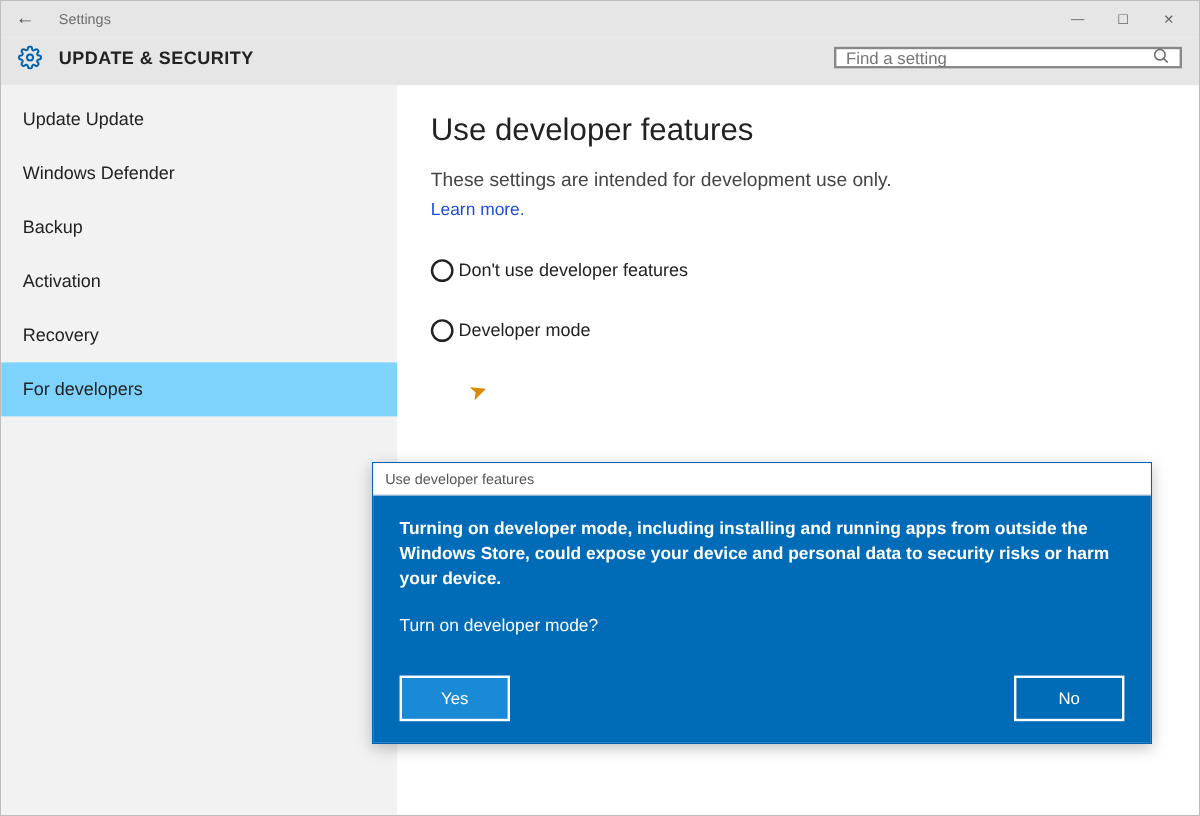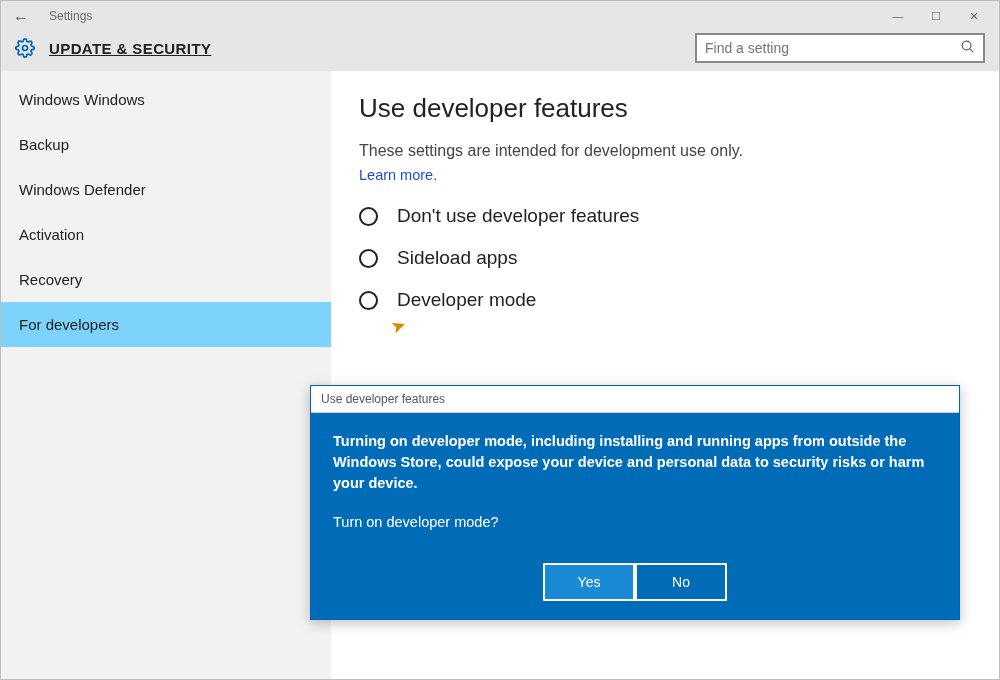--- a/index.html
+++ b/index.html
@@ -6,42 +6,42 @@
   body { width: 1000px; height: 680px; background: #fff; overflow: hidden; }
   .window { width: 1000px; height: 680px; display: flex; flex-direction: column; border: 1px solid #bdbdbd; background: #fafafa; }
   .titlebar { height: 30px; display: flex; align-items: center; background: #e6e6e6; padding: 0 6px; }
   .titlebar-left { display: flex; align-items: center; gap: 14px; }
   .back-btn { font-size: 16px; color: #555; cursor: pointer; padding: 2px 6px; }
   .app-title { font-size: 12px; color: #6d6d6d; text-align: center; }
   .titlebar-right { margin-left: auto; display: flex; }
   .caption-btn { width: 38px; height: 26px; display: flex; align-items: center; justify-content: center; font-size: 11px; color: #666; cursor: pointer; }
   .header { height: 40px; background: #e6e6e6; display: flex; align-items: center; padding: 0 14px 6px 14px; }
   .gear { width: 20px; height: 20px; margin-right: 14px; color: #0063b1; }
-  .page-title { font-weight: 600; font-size: 15px; letter-spacing: 0.4px; color: #222; text-decoration: underline; }
-  .search { margin-left: auto; width: 290px; height: 30px; display: flex; align-items: center; border: 2px solid #888; background: #fff; padding: 0 8px; }
+  .page-title { font-weight: 600; font-size: 15px; letter-spacing: 0.4px; color: #222; }
+  .search { margin-left: auto; width: 290px; height: 18px; display: flex; align-items: center; border: 2px solid #888; background: #fff; padding: 0 8px; }
   .search input { border: none; outline: none; font-size: 14px; flex: 1; color: #666; background: transparent; }
   .search-icon { font-size: 14px; color: #666; }
   .body { flex: 1; display: flex; background: #fff; }
   .sidebar { width: 330px; background: #f2f2f2; padding-top: 6px; }
   .sidebar-item { padding: 14px 18px; font-size: 15px; color: #222; cursor: pointer; }
   .sidebar-item.selected { background: #7dd3fc; }
   .content { flex: 1; padding: 22px 28px; position: relative; }
   .content h1 { font-size: 26px; font-weight: 400; color: #222; margin-bottom: 18px; }
   .desc { font-size: 16px; color: #444; margin-bottom: 6px; }
   .learn { font-size: 14.5px; color: #1d4ed8; cursor: pointer; display: inline-block; margin-bottom: 22px; }
   .radio-group { display: flex; flex-direction: column; gap: 20px; }
-  .radio-row { display: flex; align-items: center; gap: 19px; font-size: 19px; color: #222; cursor: pointer; }
+  .radio-row { display: flex; align-items: center; gap: 4px; font-size: 15px; color: #222; cursor: pointer; margin-top: 11px; }
   .radio-outer { width: 19px; height: 19px; border: 2px solid #222; border-radius: 50%; display: inline-block; }
   .cursor { position: absolute; left: 60px; top: 244px; font-size: 18px; color: #d98a00; pointer-events: none; transform: rotate(-20deg); }
   .dialog { position: absolute; left: 310px; top: 385px; width: 650px; background: #fff; border: 1px solid #0063b1; box-shadow: 0 3px 12px rgba(0,0,0,0.25); }
   .dialog-title { font-size: 12px; color: #555; padding: 6px 10px; background: #fff; border-bottom: 1px solid #ccd; }
   .dialog-body { background: #006cb8; color: #fff; padding: 18px 22px; font-size: 14.5px; line-height: 1.45; }
   .dialog-msg { margin-bottom: 18px; font-weight: bold; }
   .dialog-q { margin-bottom: 30px; }
-  .dialog-buttons { display: flex; justify-content: center; }
+  .dialog-buttons { display: flex; justify-content: space-between; }
   .dlg-btn { min-width: 92px; padding: 7px 0; text-align: center; border: 2px solid #fff; font-size: 14px; cursor: pointer; }
   .dlg-btn.primary { background: #1a8ad6; }
   .dlg-btn.secondary { background: transparent; }
 </style>
 </head>
 <body>
 
 <div class="window">
   <div class="titlebar">
     <div class="titlebar-left">
@@ -67,40 +67,36 @@
         <svg width="15" height="15" viewBox="0 0 24 24" fill="none" stroke="currentColor" stroke-width="2">
             <circle cx="10.5" cy="10.5" r="7"></circle>
             <line x1="21" y1="21" x2="15.8" y2="15.8"></line>
           </svg>
       </span>
     </div>
   </div>
 
   <div class="body">
     <div class="sidebar">
-      <div class="sidebar-item"><span>Windows Windows</span></div>
+      <div class="sidebar-item"><span>Update Update</span></div>
+      <div class="sidebar-item"><span>Windows Defender</span></div>
       <div class="sidebar-item"><span>Backup</span></div>
-      <div class="sidebar-item"><span>Windows Defender</span></div>
       <div class="sidebar-item"><span>Activation</span></div>
       <div class="sidebar-item"><span>Recovery</span></div>
       <div class="sidebar-item selected"><span>For developers</span></div>
     </div>
 
     <div class="content">
       <h1>Use developer features</h1>
       <div class="desc">These settings are intended for development use only.</div>
       <span class="learn">Learn more.</span>
       <div class="radio-group">
         <label class="radio-row">
           <span class="radio-outer"></span>
           <span>Don't use developer features</span>
-        </label>
-        <label class="radio-row">
-          <span class="radio-outer"></span>
-          <span>Sideload apps</span>
         </label>
         <label class="radio-row">
           <span class="radio-outer"></span>
           <span>Developer mode</span>
         </label>
       </div>
       <span class="cursor">➤</span>
     </div>
   </div>
 

